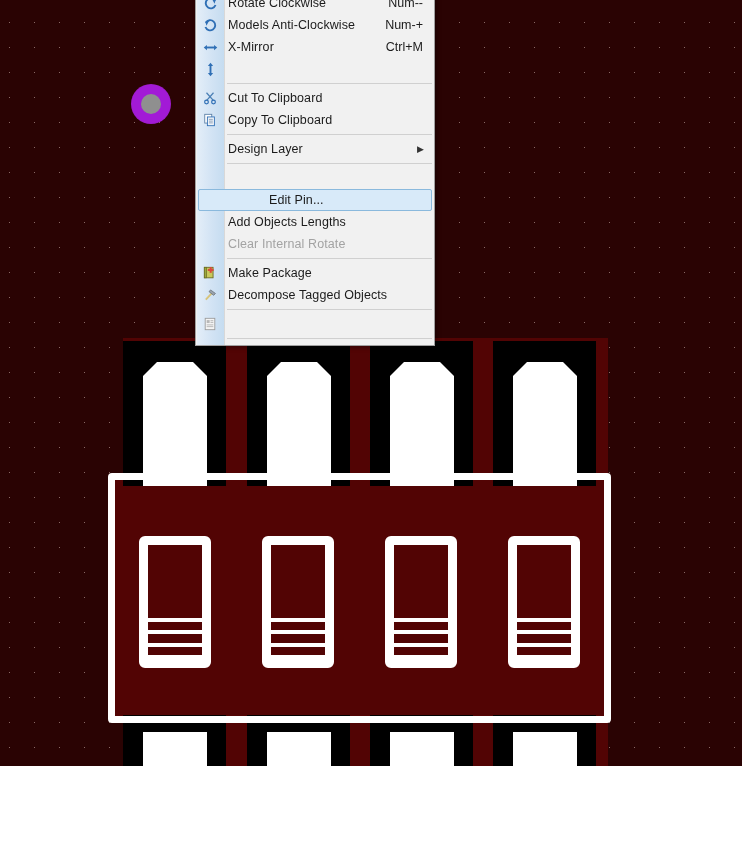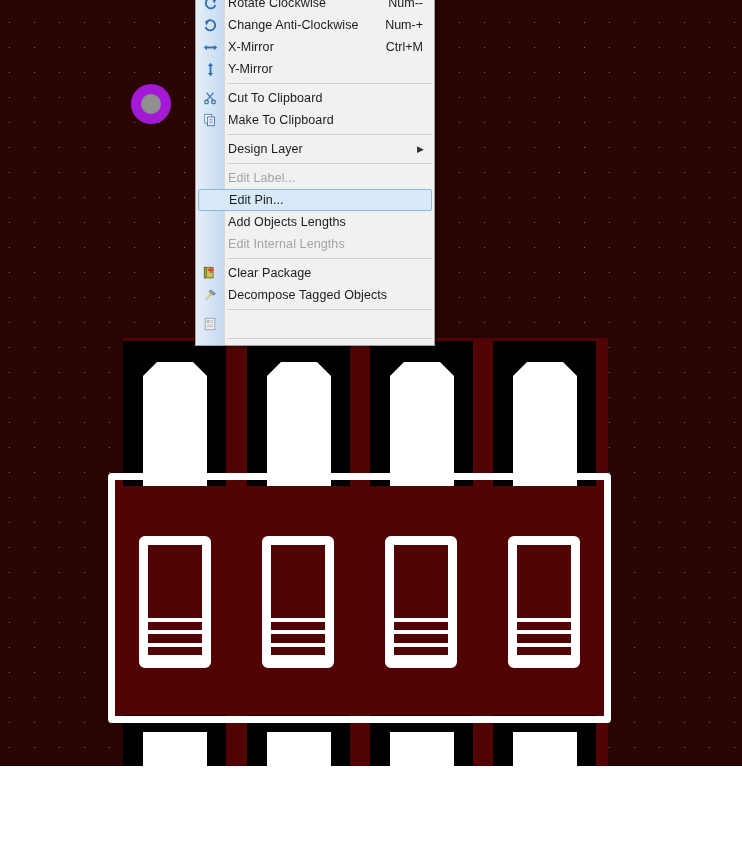--- a/index.html
+++ b/index.html
@@ -190,20 +190,21 @@
   }
   .mi.disabled .lbl,
   .mi.disabled .sc { color: #a3a3a3; }
 
   .mi.selected {
     background: #d8eaf9;
     border: 1px solid #8ab9dd;
     border-radius: 2px;
     margin: 0 2px;
     height: 22px;
+    padding-left: 40px;
   }
   .mi.selected .ic { width: 26px; min-width: 26px; }
 
   .sep {
     height: 1px;
     background: #d0d0d0;
     margin: 3px 2px 3px 31px;
     position: relative;
     z-index: 2;
   }
@@ -301,21 +302,21 @@
       <span class="sc">Num--</span>
     </div>
 
     <div class="mi">
       <span class="ic">
         <svg width="15" height="15" viewBox="0 0 16 16">
           <path d="M3 5 A5.4 5.4 0 1 1 2.6 9.6" fill="none" stroke="#2f6fb5" stroke-width="2"></path>
           <path d="M6.8 2.4 L2.4 4.1 L3.7 8.2 Z" fill="#2f6fb5"></path>
         </svg>
       </span>
-      <span class="lbl">Change Anti-Clockwise</span>
+      <span class="lbl">Models Anti-Clockwise</span>
       <span class="sc">Num-+</span>
     </div>
 
 
     <div class="mi">
       <span class="ic">
         <svg width="15" height="15" viewBox="0 0 16 16">
           <rect x="3.5" y="7" width="9" height="2" fill="#2f6fb5"></rect>
           <path d="M0.8 8 L4.2 5.2 L4.2 10.8 Z" fill="#2f6fb5"></path>
           <path d="M15.2 8 L11.8 5.2 L11.8 10.8 Z" fill="#2f6fb5"></path>
@@ -326,21 +327,20 @@
     </div>
 
     <div class="mi">
       <span class="ic">
         <svg width="15" height="15" viewBox="0 0 16 16">
           <rect x="7" y="3.5" width="2" height="9" fill="#2f6fb5"></rect>
           <path d="M8 0.8 L5.2 4.2 L10.8 4.2 Z" fill="#2f6fb5"></path>
           <path d="M8 15.2 L5.2 11.8 L10.8 11.8 Z" fill="#2f6fb5"></path>
         </svg>
       </span>
-      <span class="lbl">Y-Mirror</span>
       <span class="sc"></span>
     </div>
 
     <div class="sep"></div>
 
     <div class="mi">
       <span class="ic">
         <svg width="14" height="14" viewBox="0 0 16 16">
           <line x1="4" y1="2" x2="12" y2="11" stroke="#4a7fb5" stroke-width="1.4"></line>
           <line x1="12" y1="2" x2="4" y2="11" stroke="#4a7fb5" stroke-width="1.4"></line>
@@ -355,70 +355,69 @@
     <div class="mi">
       <span class="ic">
         <svg width="14" height="14" viewBox="0 0 16 16">
           <rect x="2" y="1.5" width="8" height="10" fill="#ffffff" stroke="#5a7fa5" stroke-width="1"></rect>
           <rect x="5" y="4.5" width="8" height="10" fill="#eef3f9" stroke="#2f6fb5" stroke-width="1"></rect>
           <line x1="6.8" y1="7.3" x2="11.2" y2="7.3" stroke="#7c93ad" stroke-width="0.9"></line>
           <line x1="6.8" y1="9.3" x2="11.2" y2="9.3" stroke="#7c93ad" stroke-width="0.9"></line>
           <line x1="6.8" y1="11.3" x2="11.2" y2="11.3" stroke="#7c93ad" stroke-width="0.9"></line>
         </svg>
       </span>
-      <span class="lbl">Make To Clipboard</span>
+      <span class="lbl">Copy To Clipboard</span>
       <span class="sc"></span>
     </div>
 
     <div class="sep"></div>
 
     <div class="mi">
       <span class="ic"></span>
       <span class="lbl">Design Layer</span>
       <span class="arw">▶</span>
     </div>
 
     <div class="sep"></div>
 
     <div class="mi disabled">
       <span class="ic"></span>
-      <span class="lbl">Edit Label...</span>
       <span class="sc"></span>
     </div>
 
     <div class="mi selected">
       <span class="ic"></span>
       <span class="lbl">Edit Pin...</span>
       <span class="sc"></span>
     </div>
 
     <div class="mi">
       <span class="ic"></span>
       <span class="lbl">Add Objects Lengths</span>
       <span class="sc"></span>
     </div>
 
     <div class="mi disabled">
       <span class="ic"></span>
-      <span class="lbl">Edit Internal Lengths</span>
+      <span class="lbl">Clear Internal Rotate</span>
       <span class="sc"></span>
     </div>
 
     <div class="sep"></div>
 
     <div class="mi">
       <span class="ic">
         <svg width="14" height="14" viewBox="0 0 16 16">
           <rect x="1.5" y="1.5" width="10" height="12" fill="#c8c85a" stroke="#6a6a20" stroke-width="1"></rect>
           <rect x="1.5" y="1.5" width="2.4" height="12" fill="#9aa83f" stroke="#6a6a20" stroke-width="0.8"></rect>
           <rect x="7.6" y="1.2" width="2.4" height="6.6" fill="#d94a3c"></rect>
           <rect x="5.5" y="3.3" width="6.6" height="2.4" fill="#d94a3c"></rect>
         </svg>
       </span>
-      <span class="lbl">Clear Package</span>
+      <span class="lbl">Make Package</span>
       <span class="sc"></span>
     </div>
 
     <div class="mi">
       <span class="ic">
         <svg width="14" height="14" viewBox="0 0 16 16">
           <line x1="3.2" y1="13.2" x2="10.5" y2="5.6" stroke="#d8c47a" stroke-width="2.2"></line>
           <path d="M8.6 2.2 L14.2 6.2 L12.2 8.4 L6.9 4.2 Z" fill="#9aa3ad" stroke="#5d666f" stroke-width="0.8"></path>
         </svg>
       </span>

